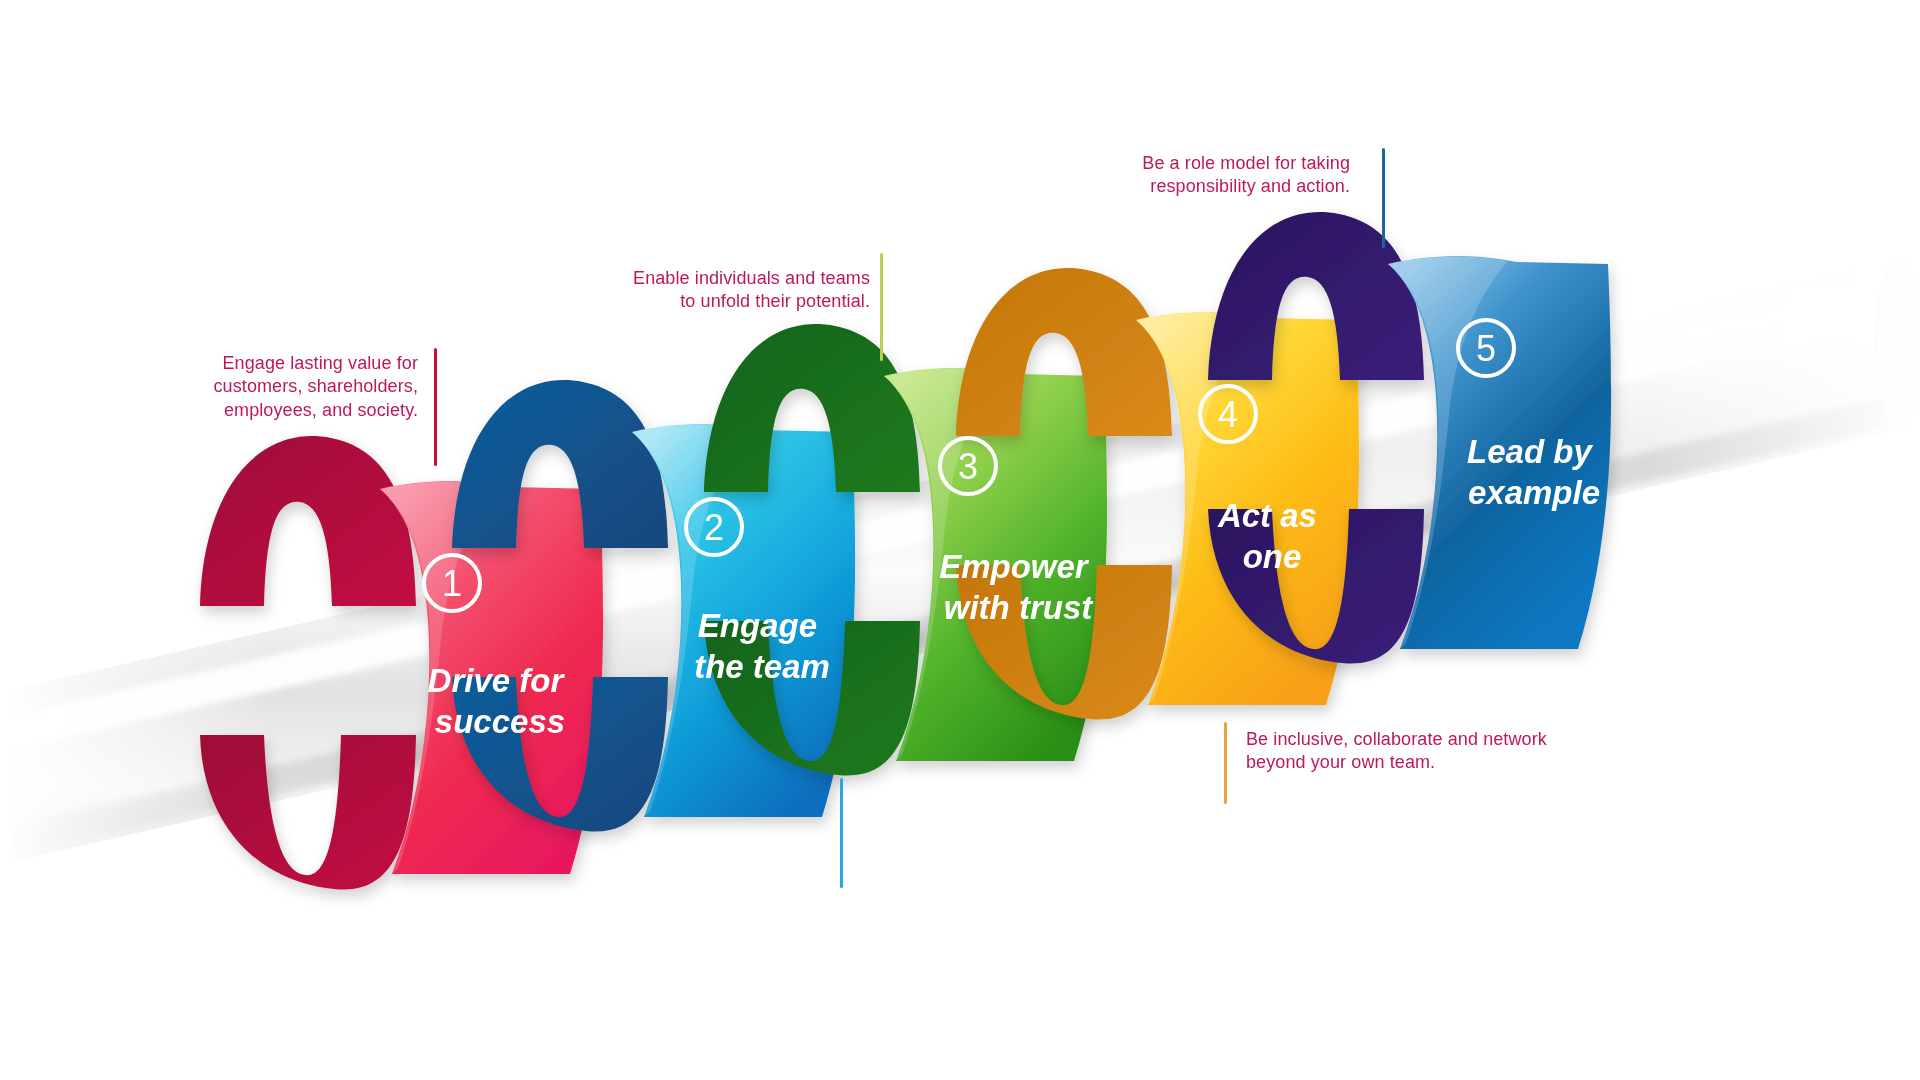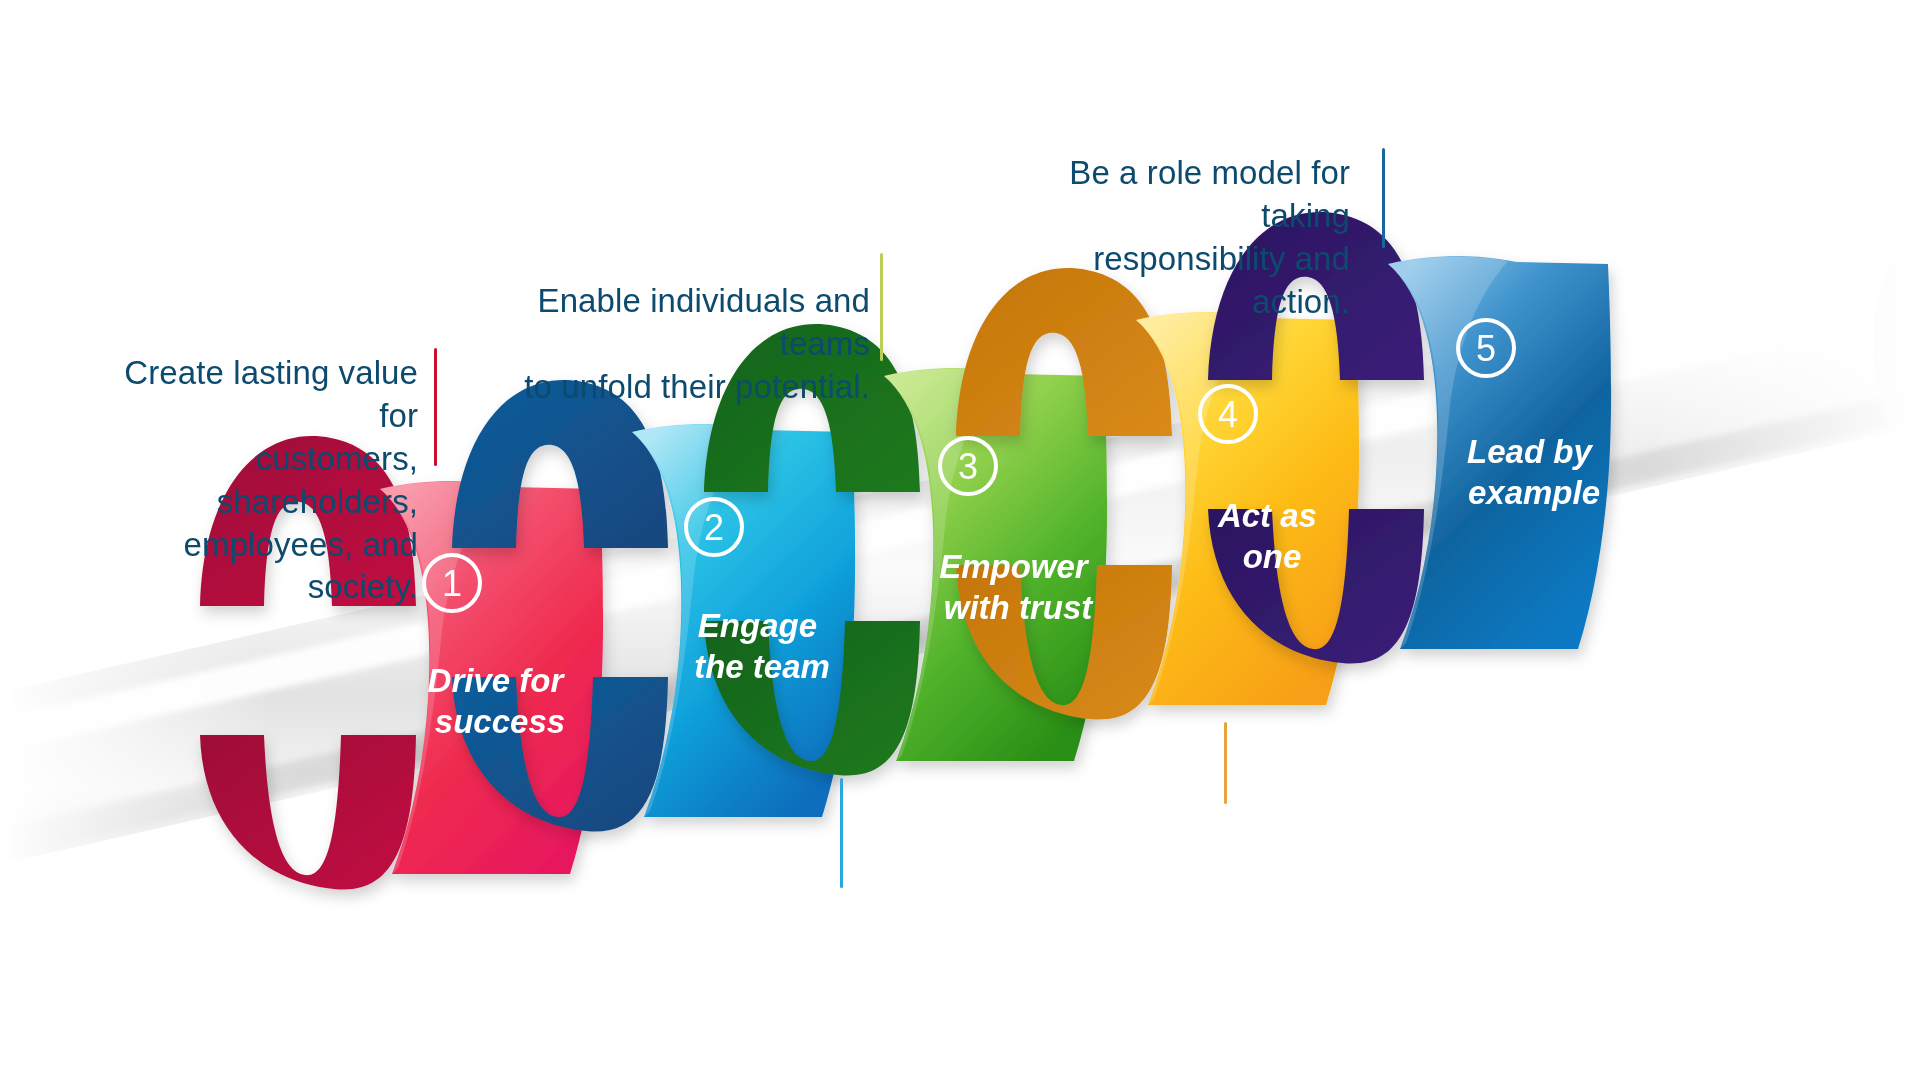--- a/index.html
+++ b/index.html
@@ -10,22 +10,22 @@
     font-family:"Liberation Sans","DejaVu Sans",sans-serif;
     overflow:hidden;
     position:relative;
   }
   #stage{position:absolute;inset:0;width:1920px;height:1080px;}
   #stage svg{position:absolute;left:0;top:0;}
 
   
   .caption{
     position:absolute;
-    color:#0c4a6e;
-    font-size:33px;
+    color:#be185d;
+    font-size:18px;
     line-height:1.30;
     white-space:pre-line;
     letter-spacing:.1px;
   }
   .caption.right-al{text-align:right;}
   .caption.left-al{text-align:left;}
 
   
   .rule{position:absolute;width:3px;border-radius:2px;}
 </style>
@@ -315,30 +315,32 @@
         <circle cx="1486" cy="348" r="28" fill="none" stroke="#fff" stroke-width="4"></circle>
         <text x="1486" y="348" text-anchor="middle" dominant-baseline="central" font-family="Liberation Sans, sans-serif" font-size="36" fill="#fff">5</text>
       </g>
       <text x="1534" y="463" text-anchor="middle" font-family="Liberation Sans, sans-serif" font-size="33" font-weight="bold" font-style="italic" fill="#fff">
         <tspan x="1534" dy="0">Lead by</tspan>
         <tspan x="1534" dy="41">example</tspan>
       </text>
     </g>
   </svg>
 
-  <div class="caption right-al" style="left:100px; top:352px; width:318px;">Create lasting value for
+  <div class="caption right-al" style="left:100px; top:352px; width:318px;">Engage lasting value for
 customers, shareholders,
 employees, and society.</div>
   <div class="rule" style="left:434px; top:348px; height:118px; background:#c8102e;"></div>
 
-  <div class="caption right-al" style="left:470px; top:267px; width:400px;margin-top:13px;">Enable individuals and teams
+  <div class="caption right-al" style="left:470px; top:267px; width:400px;">Enable individuals and teams
 to unfold their potential.</div>
   <div class="rule" style="left:880px; top:253px; height:108px; background:#b9cf55;"></div>
 
   <div class="caption right-al" style="left:1010px; top:152px; width:340px;">Be a role model for taking
 responsibility and action.</div>
   <div class="rule" style="left:1382px; top:148px; height:100px; background:#17679c;"></div>
 
   <div class="rule" style="left:840px; top:778px; height:110px; background:#29a8df;"></div>
 
   <div class="rule" style="left:1224px; top:722px; height:82px; background:#e8a33d;"></div>
+  <div class="caption left-al" style="left:1246px; top:728px; width:480px;">Be inclusive, collaborate and network
+beyond your own team.</div>
 
 </div>
 
 </body></html>

